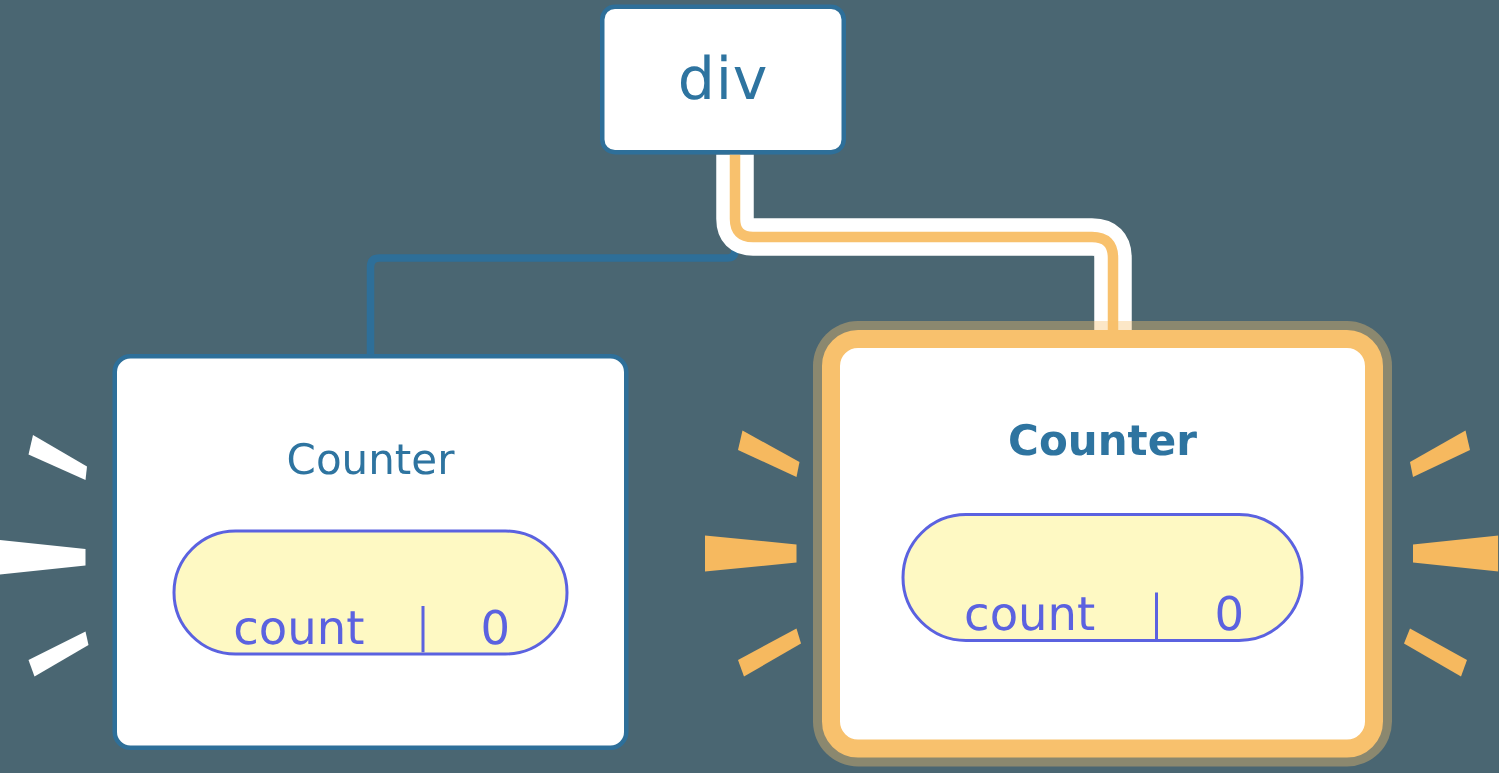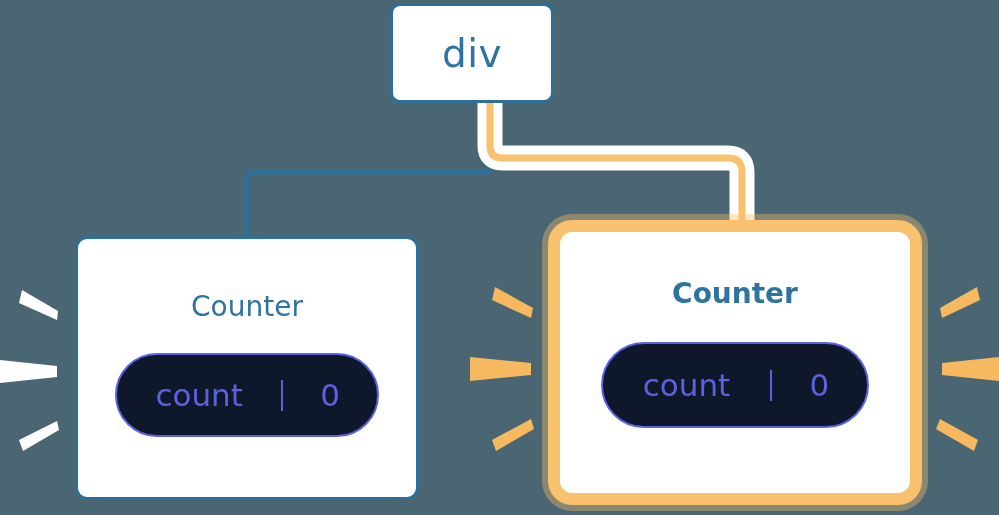--- a/index.html
+++ b/index.html
@@ -30,21 +30,21 @@
     position: absolute;
     left: 0; top: 0;
     width: 999px;
     height: 515px;
     pointer-events: none;
   }
 
   
   .node-div {
     position: absolute;
-    left: 390px;
+    left: 400px;
     top: 3px;
     width: 164px;
     height: 100px;
     background: #ffffff;
     border: 3px solid #2e6f99;
     border-radius: 10px;
     box-sizing: border-box;
     display: flex;
     align-items: center;
     justify-content: center;
@@ -100,25 +100,25 @@
   .card-highlight .card-title {
     margin-top: 48px;
     font-weight: 700;
   }
 
   
   .pill {
     position: relative;
     z-index: 2;
     display: flex;
-    align-items: center;
+    align-items: flex-end;
     border: 2px solid #5b62e0;
     border-radius: 999px;
     overflow: hidden;
-    background: #0f172a;
+    background: #fef9c3;
     box-sizing: border-box;
   }
   .card-plain .pill {
     margin-top: 32px;
     width: 264px;
     height: 84px;
   }
   .card-highlight .pill {
     margin-top: 34px;
     width: 268px;

